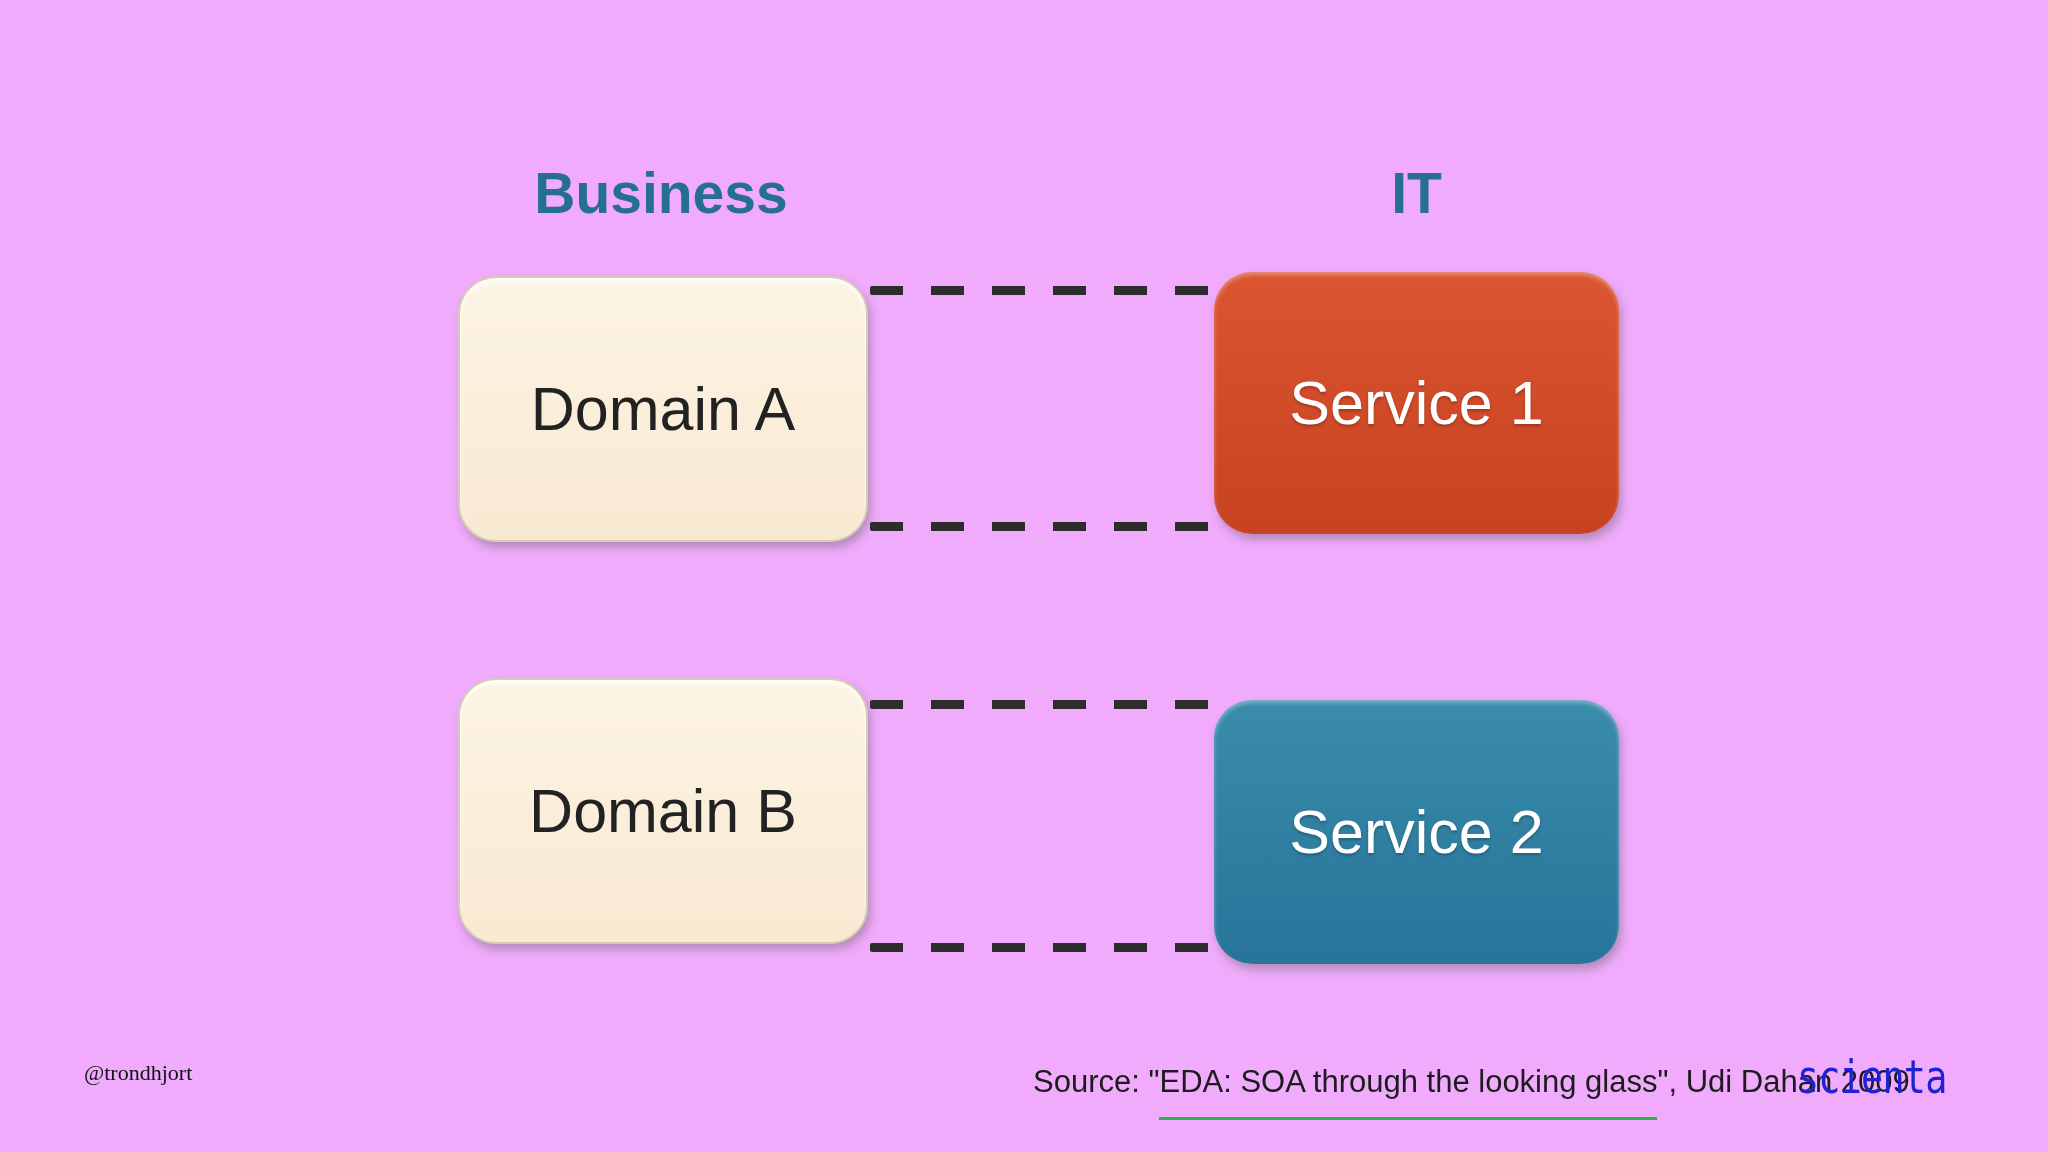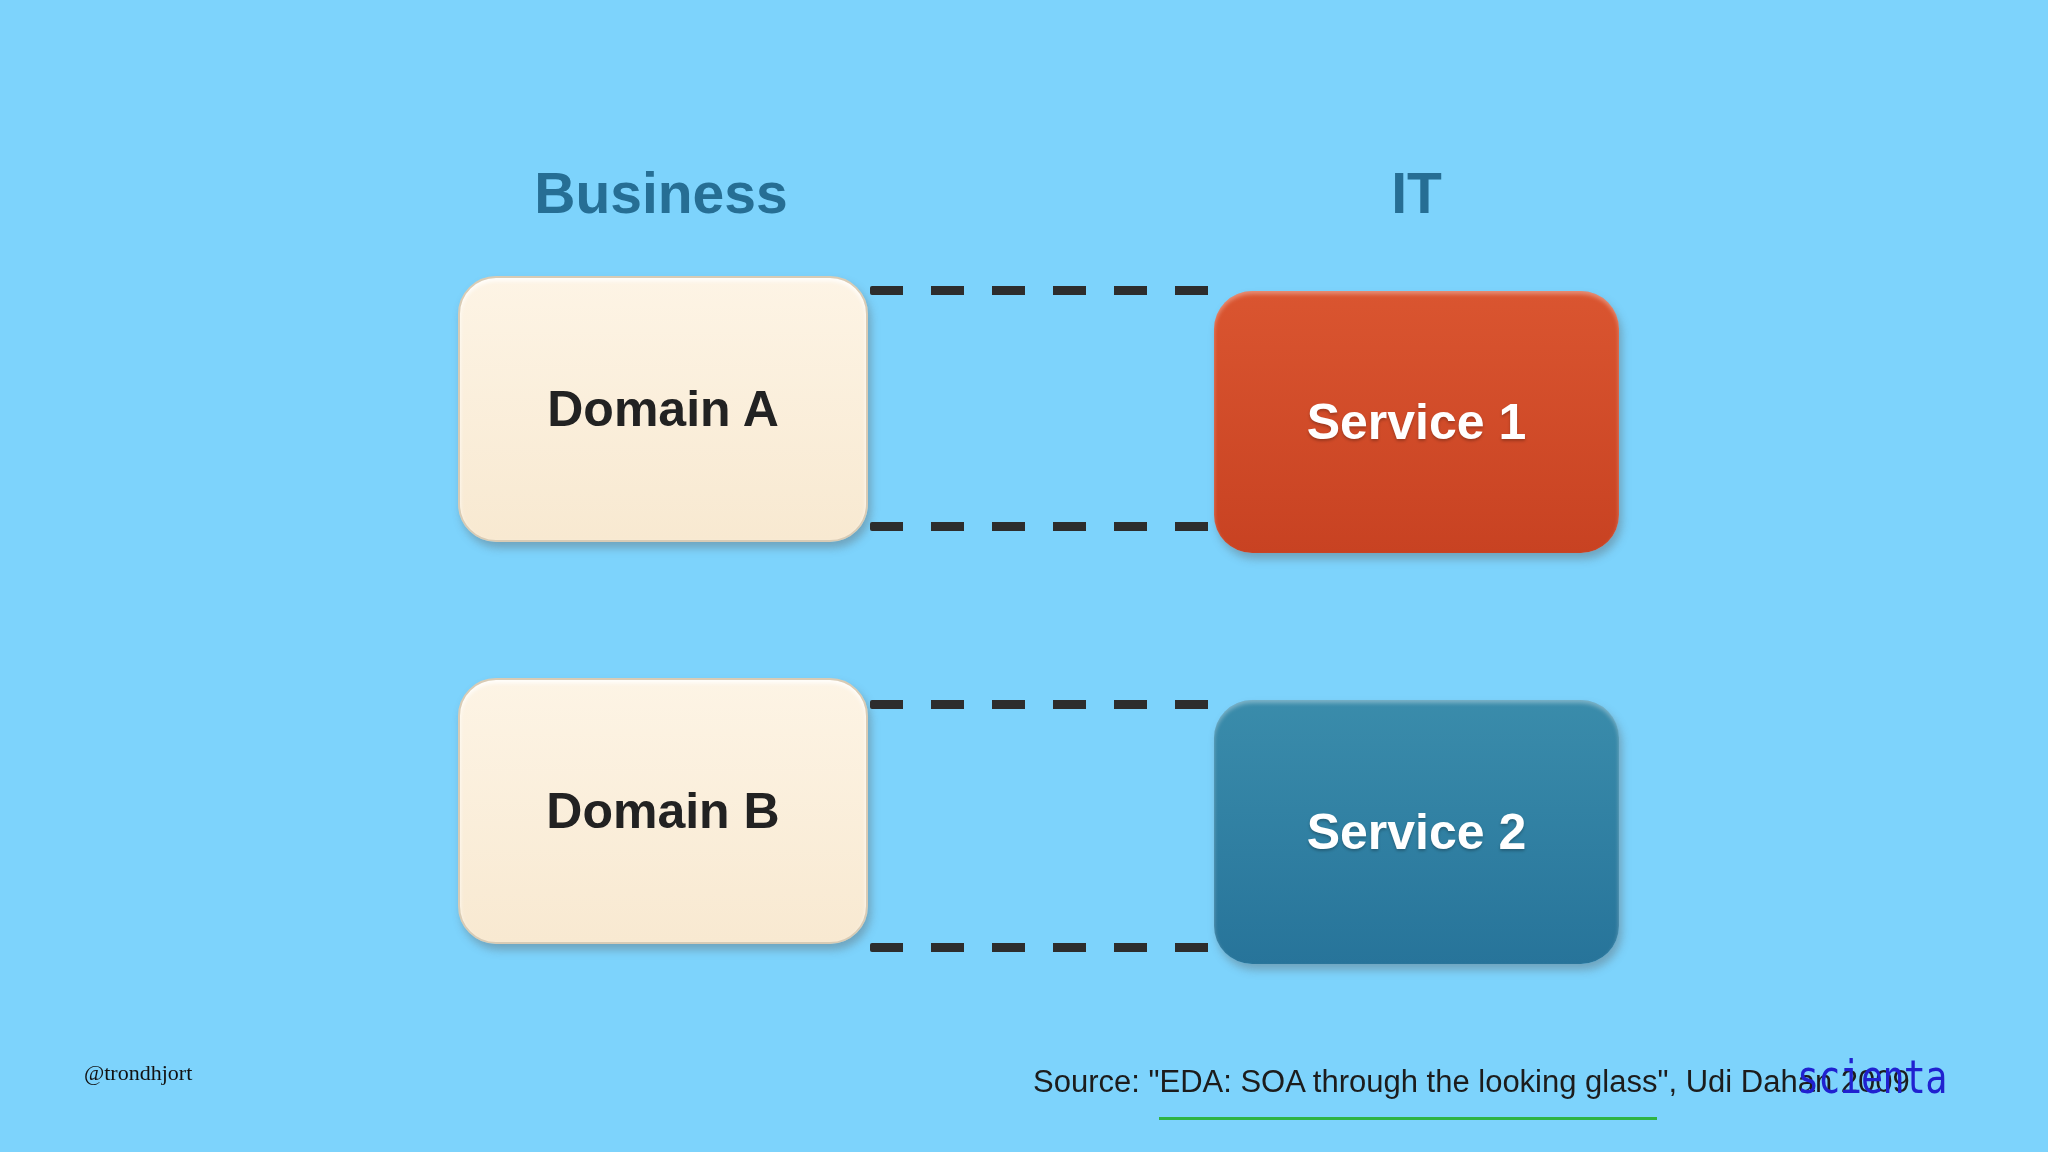--- a/index.html
+++ b/index.html
@@ -15,21 +15,21 @@
     --source-text:#1c1c1c;
     --link-underline:#2fb344;
     --logo-blue:#2021d0;
     --box-text-dark:#222222;
     --box-text-light:#ffffff;
   }
   html,body{margin:0;padding:0;background:#ffffff;}
   .slide{
     position:relative;
     width:2048px;height:1152px;
-    background:#7dd3fc;
+    background:#f0abfc;
     overflow:hidden;
     font-family:"Liberation Sans",sans-serif;
   }
   .col-header{
     position:absolute;
     top:163px;
     height:60px;
     line-height:60px;
     text-align:center;
     font-size:57px;
@@ -39,39 +39,39 @@
   }
   .col-header.business{left:458px;width:406px;}
   .col-header.it{left:1214px;width:405px;}
 
   .box{
     position:absolute;
     border-radius:38px;
     display:flex;
     align-items:center;
     justify-content:center;
-    font-size:50px;
-    font-weight:700;
+    font-size:61px;
+    font-weight:400;
   }
   .box.domain{
     background:linear-gradient(180deg,var(--domain-fill-top) 0%,var(--domain-fill-bottom) 100%);
     border:2px solid var(--domain-border);
     color:var(--box-text-dark);
     box-shadow:3px 6px 9px rgba(90,90,90,0.38), inset 0 3px 4px rgba(255,255,255,0.9);
   }
   .box.service{
     color:var(--box-text-light);
     text-shadow:0 2px 3px rgba(0,0,0,0.25);
     box-shadow:3px 6px 9px rgba(90,90,90,0.38), inset 0 3px 4px rgba(255,255,255,0.35);
   }
   .box.service1{background:linear-gradient(180deg,var(--service1-top) 0%,var(--service1-bottom) 100%);}
   .box.service2{background:linear-gradient(180deg,var(--service2-top) 0%,var(--service2-bottom) 100%);margin-top:10px;}
 
   .box.domain-a{left:458px;top:276px;width:406px;height:262px;}
-  .box.service-1{left:1214px;top:272px;width:405px;height:262px;margin-top:19px;}
+  .box.service-1{left:1214px;top:272px;width:405px;height:262px;}
   .box.domain-b{left:458px;top:678px;width:406px;height:262px;}
   .box.service-2{left:1214px;top:690px;width:405px;height:264px;}
 
   .connector{
     position:absolute;
     left:870px;width:344px;height:9px;
     background:repeating-linear-gradient(90deg,var(--connector) 0 33px,transparent 33px 61px);
     border-radius:2px;
   }
   .c1{top:286px;}

